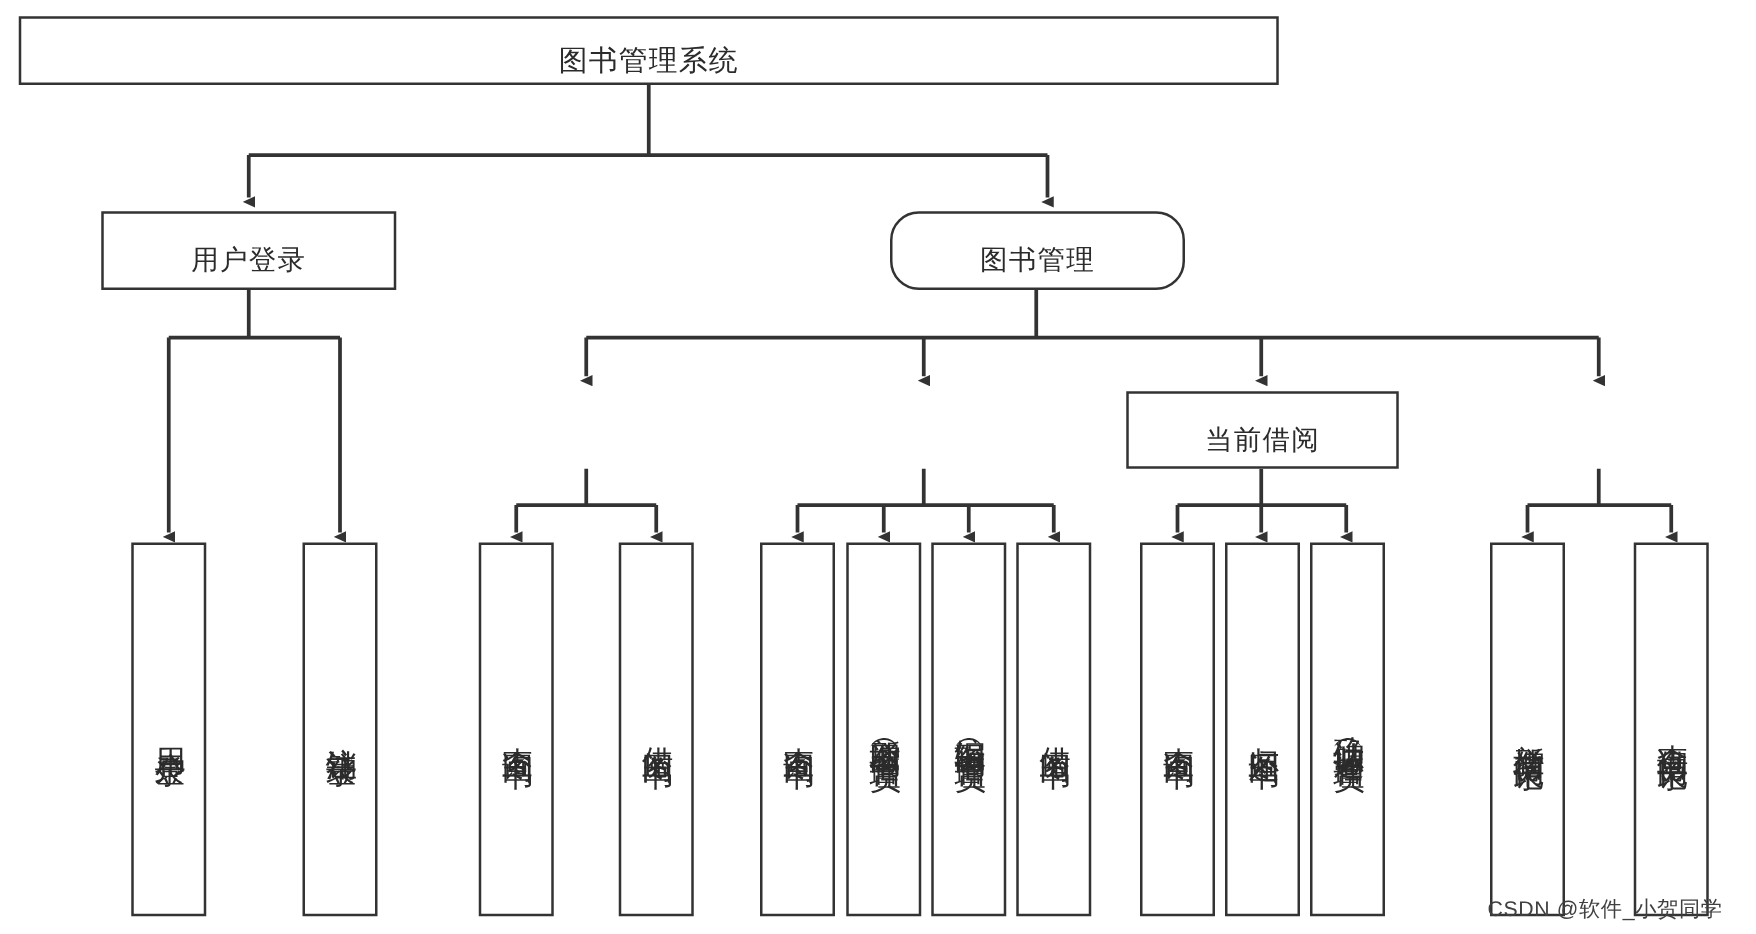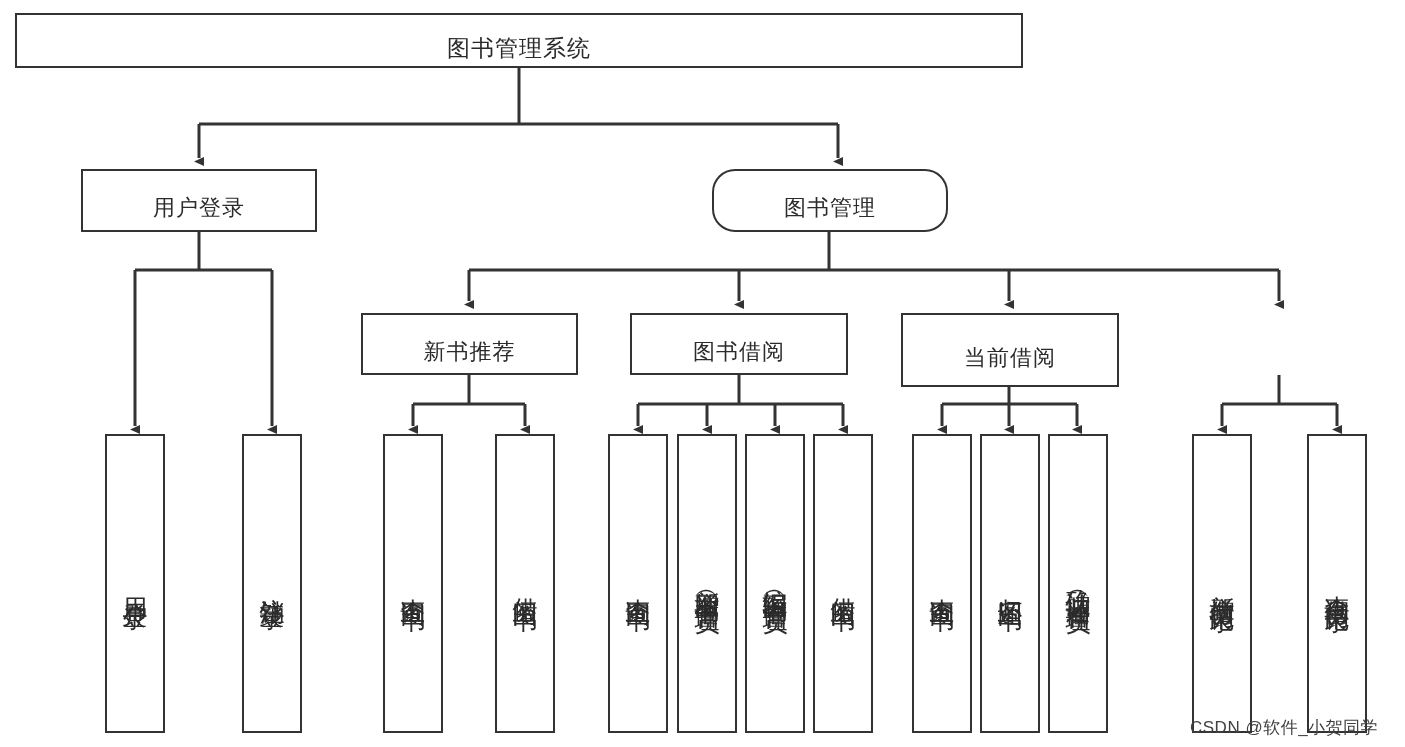--- a/index.html
+++ b/index.html
@@ -131,27 +131,21 @@
     <span class="lbl">图书管理系统</span>
   </div>
 
   <div class="node horiz" style="left:81px; top:169px; width:236px; height:63px;">
     <span class="lbl">用户登录</span>
   </div>
   <div class="node horiz" style="left:712px; top:169px; width:236px; height:63px;border-radius:23px;">
     <span class="lbl">图书管理</span>
   </div>
 
-  <div class="node horiz" style="left:361px; top:313px; width:217px; height:62px;">
-    <span class="lbl">新书推荐</span>
-  </div>
-  <div class="node horiz" style="left:630px; top:313px; width:218px; height:62px;">
-    <span class="lbl">图书借阅</span>
-  </div>
-  <div class="node horiz" style="left:901px; top:313px; width:218px; height:74px;">
+  <div class="node horiz" style="left:901px; top:313px; width:218px; height:62px;">
     <span class="lbl">当前借阅</span>
   </div>
 
   <div class="node vert" style="left:105px; top:434px; width:60px; height:299px;">
     <span class="lbl">用户登录</span>
   </div>
   <div class="node vert" style="left:242px; top:434px; width:60px; height:299px;">
     <span class="lbl">注销登录</span>
   </div>
 

